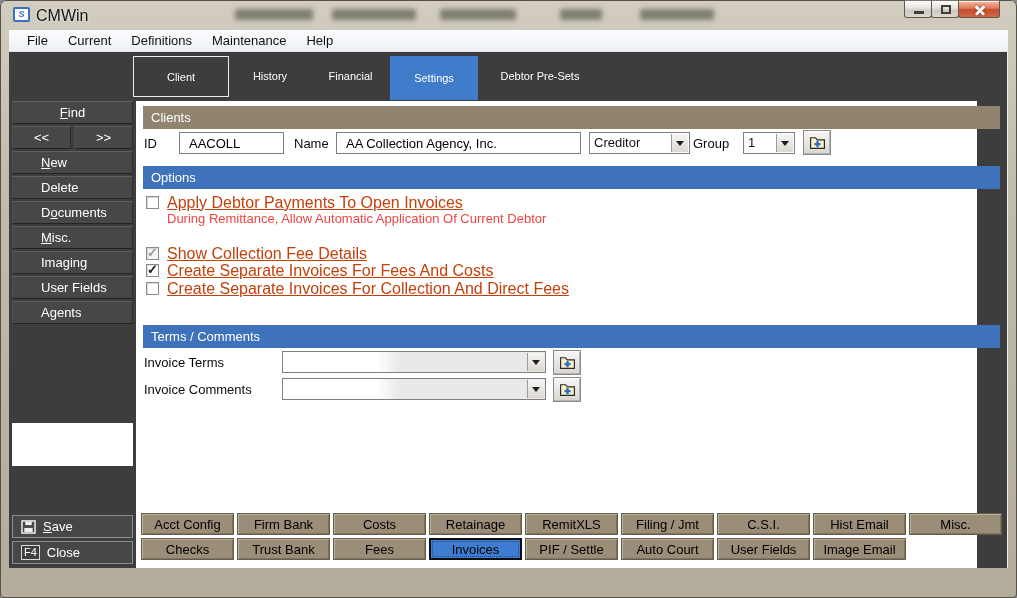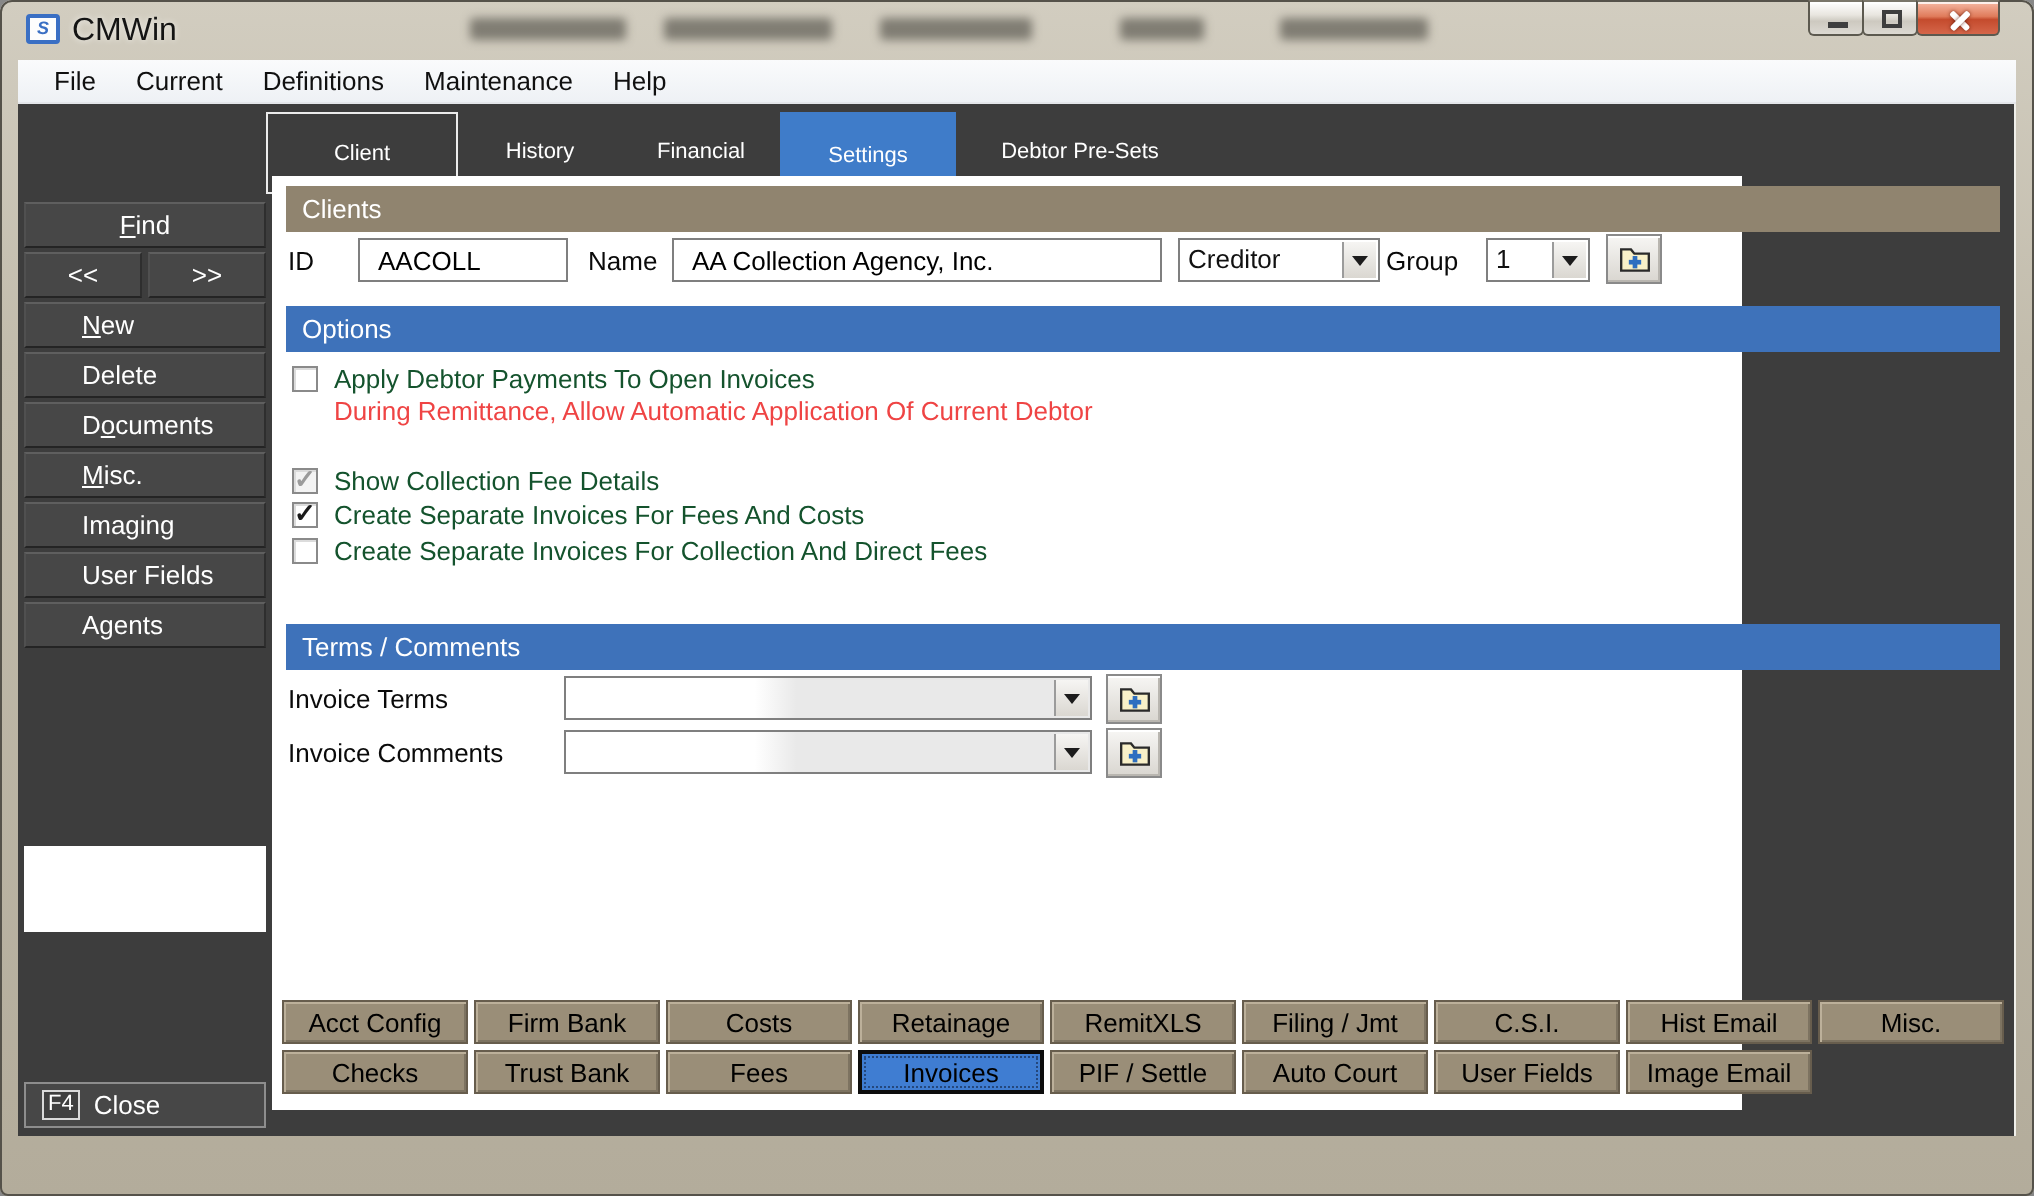--- a/index.html
+++ b/index.html
@@ -53,21 +53,21 @@
     display:flex; align-items:center; padding-left:28px; }
   .side-btn.center { justify-content:center; padding-left:0; }
   .nav-row { display:flex; gap:3px; margin-bottom:2px; }
   .nav-row .side-btn { flex:1; margin-bottom:0; }
   .side-empty { position:absolute; left:0; top:322px; width:121px; height:43px; background:#fff; }
   .side-btn.save-btn { position:absolute; left:0; top:414px; width:121px; padding-left:8px; gap:7px; border:1px solid #8d8d8d; }
   .side-btn.close-btn { position:absolute; left:0; top:440px; width:121px; padding-left:8px; gap:7px; border:1px solid #8d8d8d; }
   .f4-badge { border:1px solid #d9d9d9; font-size:11px; padding:0 2px; line-height:13px; color:#fff; background:#3f3f3f; }
   u { text-decoration:underline; }
   
-  .content { position:absolute; left:127px; top:36px; width:735px; height:467px; background:#fff; }
+  .content { position:absolute; left:127px; top:49px; width:841px; height:467px; background:#fff; }
   .sec-header { position:absolute; left:7px; width:857px; height:23px; color:#fff; font-size:13px;
     display:flex; align-items:center; padding-left:8px; }
   .sec-tan  { background:#90846f; }
   .sec-blue { background:#3e72ba; }
   .lbl { position:absolute; font-size:13px; color:#0a0a0a; height:22px; display:flex; align-items:center; }
   .tin { position:absolute; height:22px; border:1px solid #7f7f7f; font-size:13px; padding:0 9px;
     font-family:"Liberation Sans",sans-serif; background:#fff; color:#000; }
   .combo { position:absolute; height:22px; border:1px solid #7f7f7f; background:#fff; }
   .combo .val { position:absolute; left:4px; top:2px; font-size:13px; }
   .combo .arrow-btn { position:absolute; right:1px; top:1px; bottom:1px; width:17px;
@@ -78,21 +78,21 @@
   .folder-btn { position:absolute; width:28px; height:25px; border:1px solid #8a8a8a;
     background:linear-gradient(#f7f6f4,#d9d6d0); box-shadow:inset 0 1px 0 #fff,inset -1px -1px 0 #b9b6b0;
     display:flex; align-items:center; justify-content:center; }
   
   .cb-row { position:absolute; left:10px; height:17px; display:flex; align-items:center; gap:8px; }
   .cb { width:13px; height:13px; border:1px solid #8a8a8a; background:#fff; position:relative; flex:none;
     box-shadow:inset 1px 1px 0 #dcdcdc; }
   .cb.checked::after { content:"✓"; position:absolute; left:0px; top:-3px; font-size:13px; font-weight:bold; color:#1a1a1a; }
   .cb.disabled { background:#f3f3f3; }
   .cb.disabled::after { color:#9b9b9b; }
-  .cb-label { font-size:13px; color:#14532d; }
+  .cb-label { font-size:16px; color:#c2410c;text-decoration:underline; }
   .desc-line { position:absolute; left:31px; font-size:13px; color:#ef4444; }
   
   .grid-row { position:absolute; left:5px; display:flex; gap:3px; }
   .pad-btn { width:93px; height:22px; background:#9a8e78; color:#000; font-size:13px;
     border:1px solid #675d4d; box-shadow:inset 1px 1px 0 #bcb09a, inset -1px -1px 0 #7d7361;
     display:flex; align-items:center; justify-content:center; }
   .pad-btn.selected { background:#3f7dd2; border:2px solid #0d0d0d; box-shadow:none; outline:1px dotted #24477c; outline-offset:-4px; }
   
   .statusbar { position:absolute; left:9px; right:9px; top:568px; height:22px; background:#f0f0f0;
     border-top:1px solid #fff; }
@@ -154,20 +154,28 @@
         <div class="side-btn center">&gt;&gt;</div>
       </div>
       <div class="side-btn"><u>N</u>ew</div>
       <div class="side-btn">Delete</div>
       <div class="side-btn">D<u>o</u>cuments</div>
       <div class="side-btn"><u>M</u>isc.</div>
       <div class="side-btn">Imaging</div>
       <div class="side-btn">User Fields</div>
       <div class="side-btn">Agents</div>
       <div class="side-empty"></div>
+      <div class="side-btn save-btn">
+        <svg width="15" height="14" viewBox="0 0 16 15">
+          <rect x="1" y="1" width="14" height="13" fill="none" stroke="#ededed" stroke-width="1.6"></rect>
+          <rect x="4.5" y="1.5" width="7" height="4" fill="#ededed"></rect>
+          <rect x="3.5" y="8.5" width="9" height="4.5" fill="#ededed"></rect>
+        </svg>
+        <span><u>S</u>ave</span>
+      </div>
       <div class="side-btn close-btn">
         <span class="f4-badge">F4</span>
         <span>Close</span>
       </div>
     </div>
 
     <div class="content">
 
       <div class="sec-header sec-tan" style="top:5px">Clients</div>
       <div class="lbl" style="left:8px; top:31px">ID</div>

